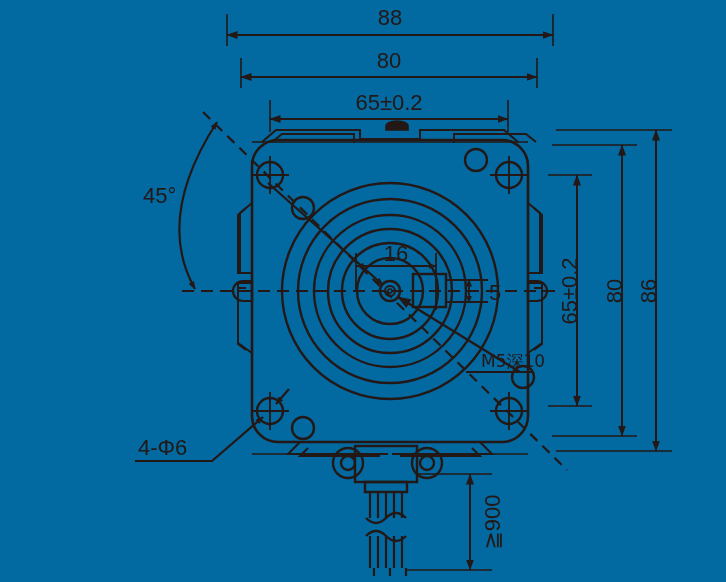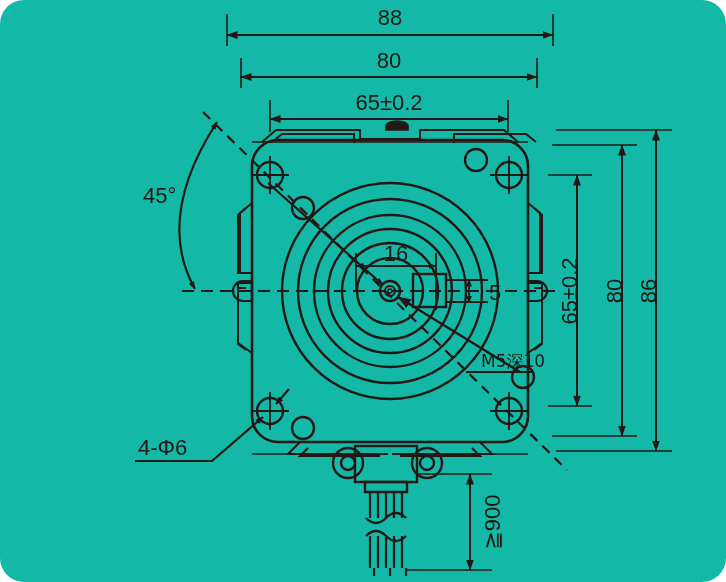--- a/index.html
+++ b/index.html
@@ -1,18 +1,18 @@
 <!DOCTYPE html>
 <html><head>
 <meta charset="utf-8">
 <style>
   html,body{margin:0;padding:0;background:#ffffff;}
   body{width:726px;height:582px;overflow:hidden;
        font-family:"Liberation Sans","DejaVu Sans",sans-serif;}
-  #stage{position:relative;width:726px;height:582px;background:#14b8a6;border-radius:24px;}
+  #stage{position:relative;width:726px;height:582px;background:#0369a1;}
   svg{display:block;}
   .dimtext{font-family:"Liberation Sans","DejaVu Sans",sans-serif;
            font-size:22px;fill:#231815;}
   .cjk{font-family:"DejaVu Sans","Liberation Sans",sans-serif;font-size:17px;fill:#231815;}
 </style>
 </head>
 <body>
 
 <div id="stage">
 <svg width="726" height="582" viewBox="0 0 726 582">

